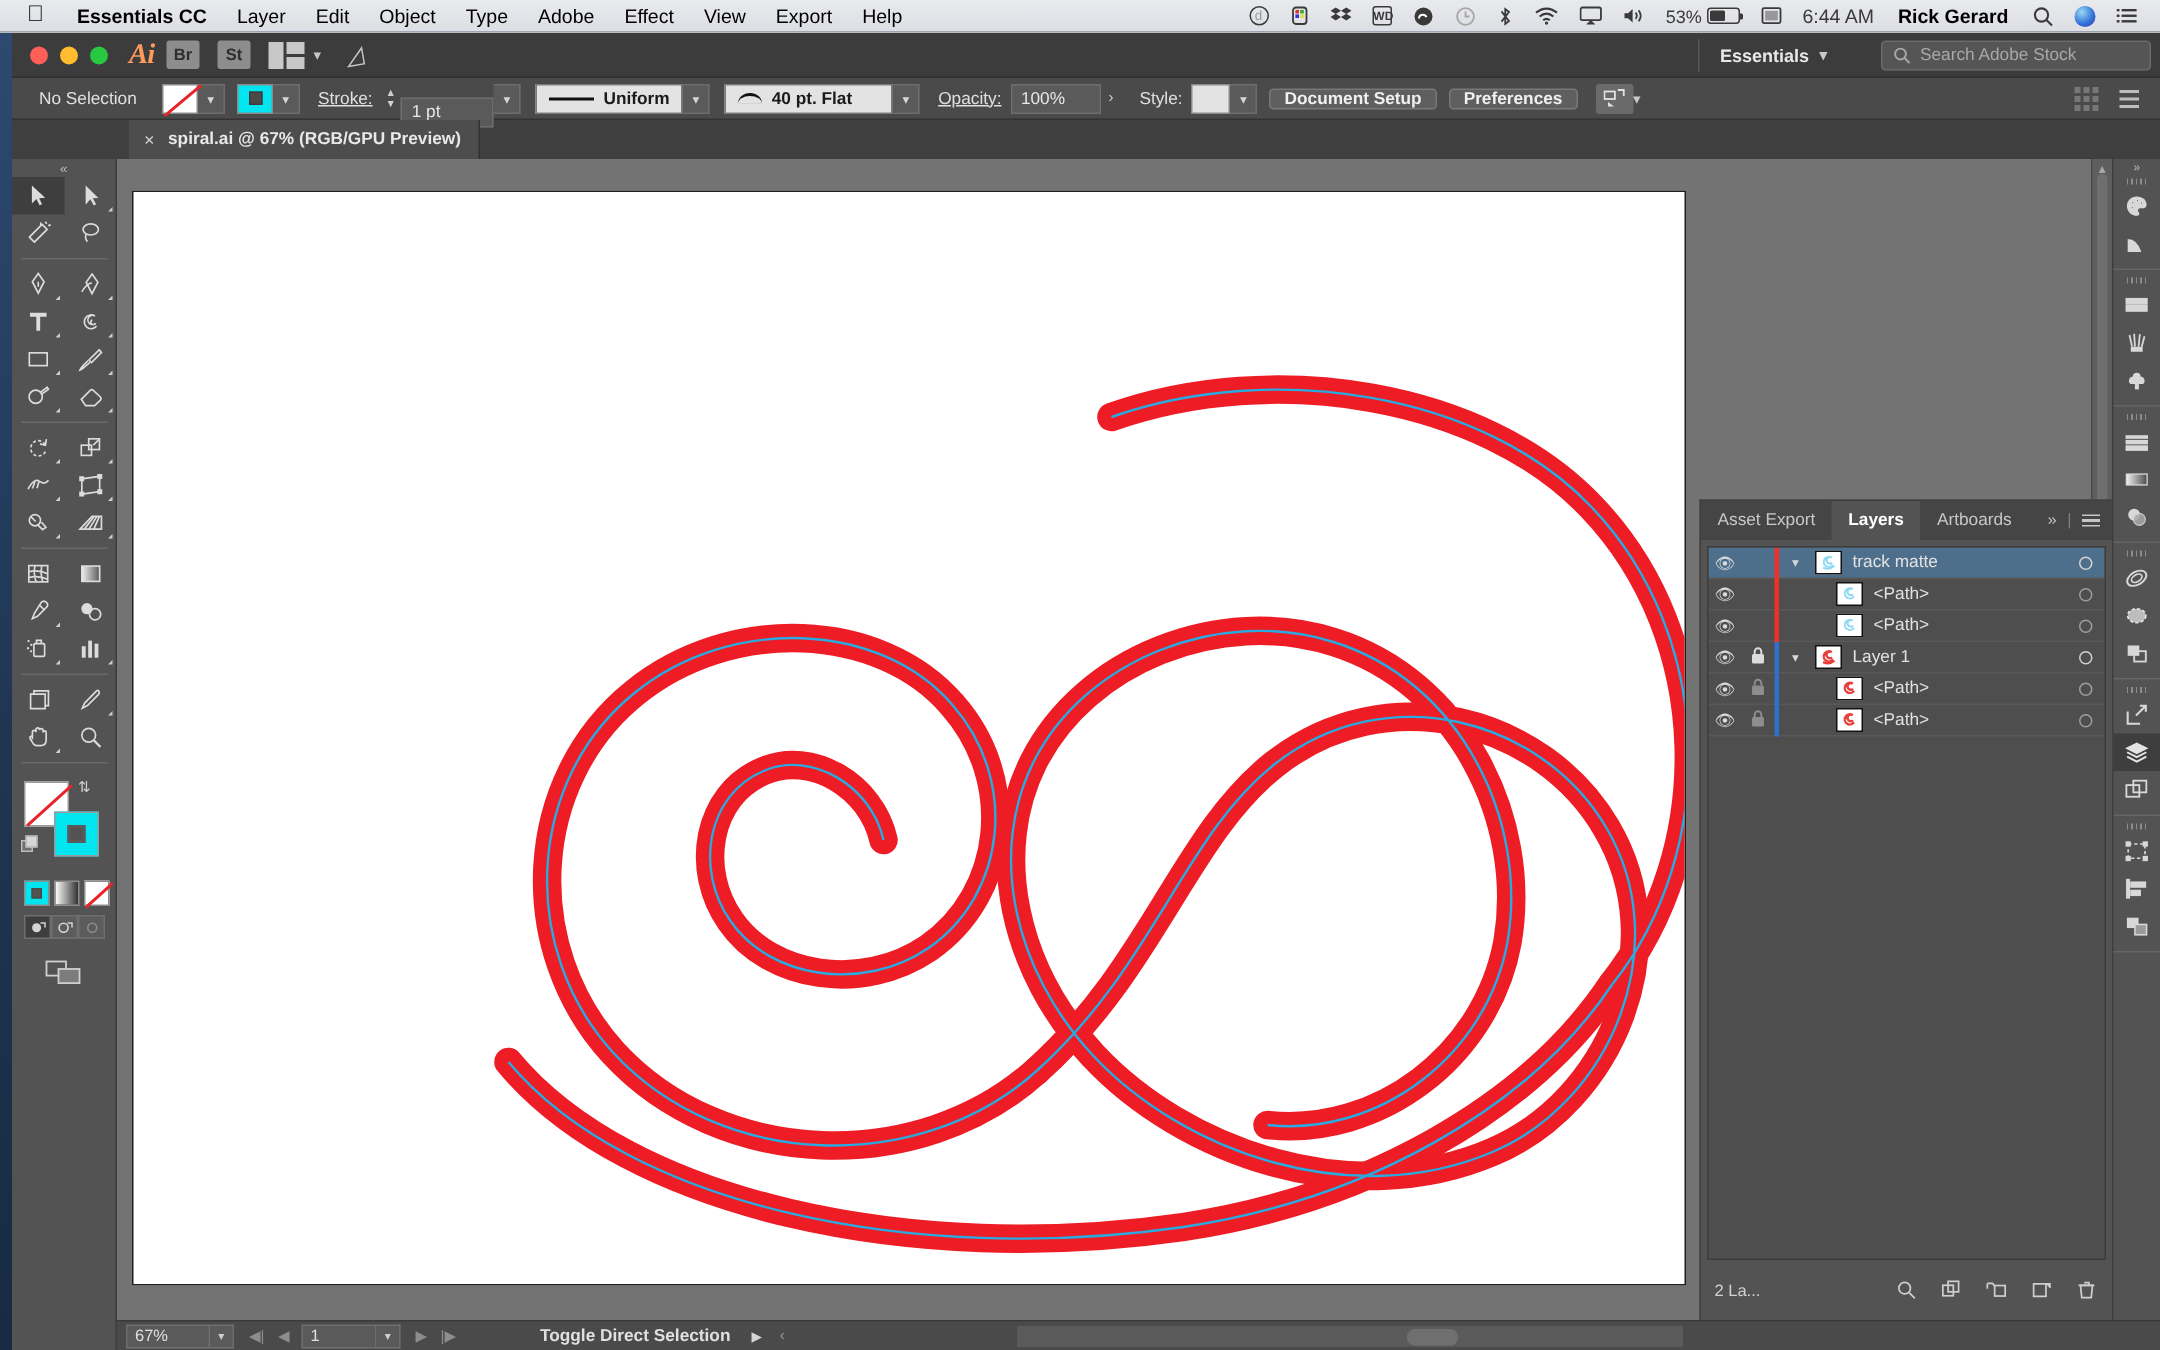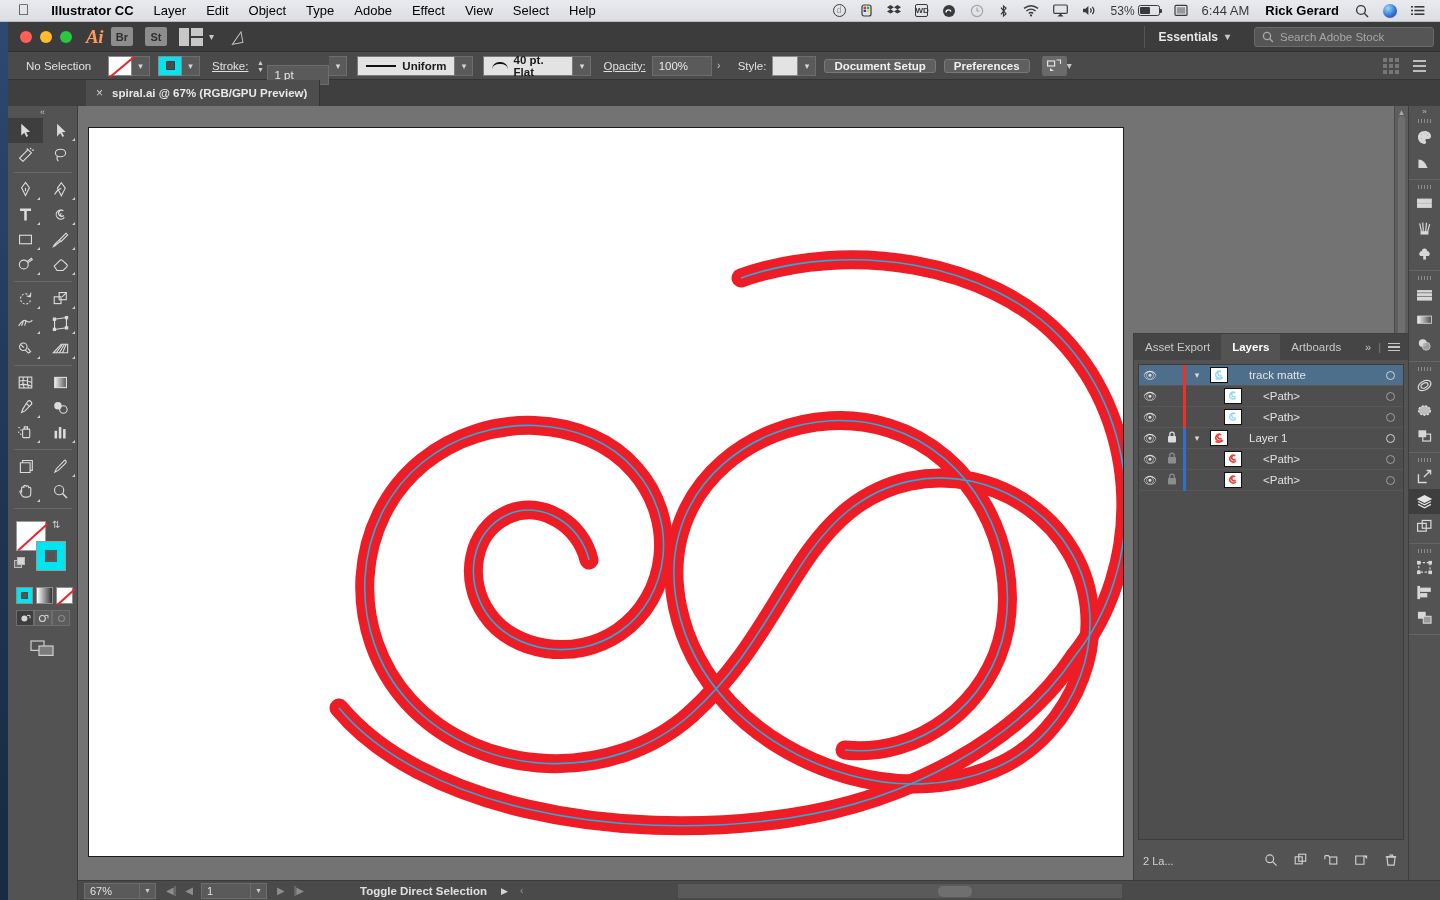--- a/index.html
+++ b/index.html
@@ -81,21 +81,21 @@
     width: 22px; height: 19px; background: #8d8d8d; color: #2e2e2e;
     font-size: 11px; font-weight: bold; display: flex; align-items: center;
     justify-content: center; border-radius: 2px; margin-right: 12px;
   }
   .arrangebox { display: flex; align-items: center; gap: 6px; margin-right: 16px; }
   .arr-icon { display: grid; grid-template-columns: 10px 12px; grid-template-rows: 8px 8px; gap: 2px; }
   .arr-icon i { background: #c8c8c8; display: block; }
   .arr-icon i.tall { grid-row: span 2; }
   .chev { color: #c8c8c8; font-size: 10px; }
   .rocket { color: #c8c8c8; font-size: 16px; margin-right: 10px; transform: rotate(-10deg); }
-  .tb-right { margin-left: auto; display: flex; align-items: center; gap: 4px; padding-right: 6px; }
+  .tb-right { margin-left: auto; display: flex; align-items: center; gap: 16px; padding-right: 6px; }
   .ws {
     color: #e8e8e8; font-size: 12px; font-weight: bold;
     display: flex; align-items: center; gap: 7px;
     border-left: 1px solid #555; padding: 0 14px; height: 22px;
   }
   .stock {
     display: flex; align-items: center; gap: 6px; width: 180px; height: 20px;
     background: #555; border: 1px solid #6a6a6a; border-radius: 3px;
     padding: 0 7px; color: #a8a8a8; font-size: 11.5px; margin-left: 6px;
   }
@@ -278,21 +278,21 @@
   .lrow.sel { background: #4e6f8c; }
   .l-eye { width: 22px; text-align: center; color: #dcdcdc; font-size: 11px; }
   .l-lock { width: 22px; text-align: center; color: #dcdcdc; font-size: 11px; }
   .l-lock.dim { color: #8d8d8d; }
   .l-bar { width: 3px; height: 21px; }
   .l-disc { width: 22px; text-align: center; color: #d8d8d8; font-size: 9px; }
   .l-thumb {
     width: 18px; height: 16px; background: #fff; border: 1px solid #111; margin-left: 2px;
     display: flex; align-items: center; justify-content: center; overflow: hidden;
   }
-  .l-name { padding-left: 21px; flex: 1; }
+  .l-name { padding-left: 7px; flex: 1; }
   .l-target { width: 26px; display: flex; align-items: center; justify-content: center; }
   .t-ring { width: 9px; height: 9px; border-radius: 50%; border: 1.5px solid #d2d2d2; display:block;}
   .t-ring.dim { border-color: #9e9e9e; }
   .l-indent { display: block; }
   .lp-foot {
     position: absolute; left: 4px; right: 4px; bottom: 4px; height: 30px;
     display: flex; align-items: center; font-size: 11px; color: #d2d2d2;
   }
   .lp-foot .cnt { padding-left: 5px; }
   .lp-foot .ficons { margin-left: auto; display: flex; gap: 16px; padding-right: 6px; align-items: center; }
@@ -313,29 +313,29 @@
   .dsvg { width: 19px; height: 19px; fill: none; stroke: #d8d8d8; stroke-width: 1.3; }
 </style>
 </head>
 <body>
 
 <div id="root">
   <div class="desktop"></div>
 
   <div class="menubar">
     <span class="apple"></span>
-    <span class="mi bold">Illustrator CC</span>
+    <span class="mi bold">Essentials CC</span>
     <span class="mi">Layer</span>
     <span class="mi">Edit</span>
     <span class="mi">Object</span>
     <span class="mi">Type</span>
     <span class="mi">Adobe</span>
     <span class="mi">Effect</span>
     <span class="mi">View</span>
-    <span class="mi">Select</span>
+    <span class="mi">Export</span>
     <span class="mi">Help</span>
     <span class="spacer"></span>
 
     <span class="si dim">
         <span class="icon-circ">d</span>
       </span>
     <span class="si">
       <svg width="13" height="13" viewBox="0 0 13 13">
           <rect x="2" y="1" width="9" height="11" rx="2" fill="none" stroke="#3a3a3a" stroke-width="1.2"></rect>
           <rect x="3.6" y="2.6" width="2.4" height="2.4" fill="#d33"></rect>
@@ -487,21 +487,21 @@
       <span class="ddbtn">▾</span>
 
       <span style="width:10px"></span>
       <span class="white-field" style="width:98px">
         <span class="uline"></span>
         <span>Uniform</span>
       </span>
       <span class="ddbtn">▾</span>
 
       <span style="width:10px"></span>
-      <span class="white-field" style="width:90px">
+      <span class="white-field" style="width:112px">
         <span class="brushline"></span>
         <span>40 pt. Flat</span>
       </span>
       <span class="ddbtn">▾</span>
 
       <span class="lbl">Opacity:</span>
       <span class="field w2">100%</span>
       <span class="arrowbtn">›</span>
 
       <span class="lbl" style="text-decoration:none">Style:</span>

